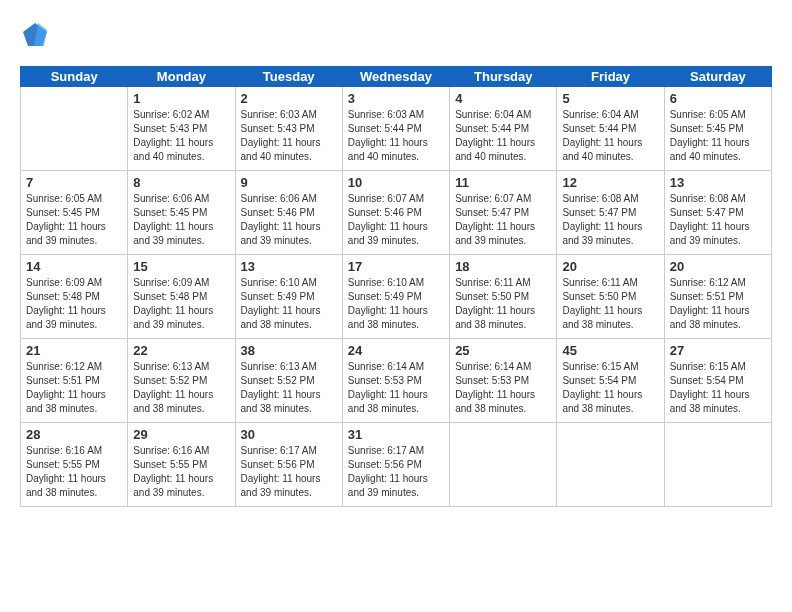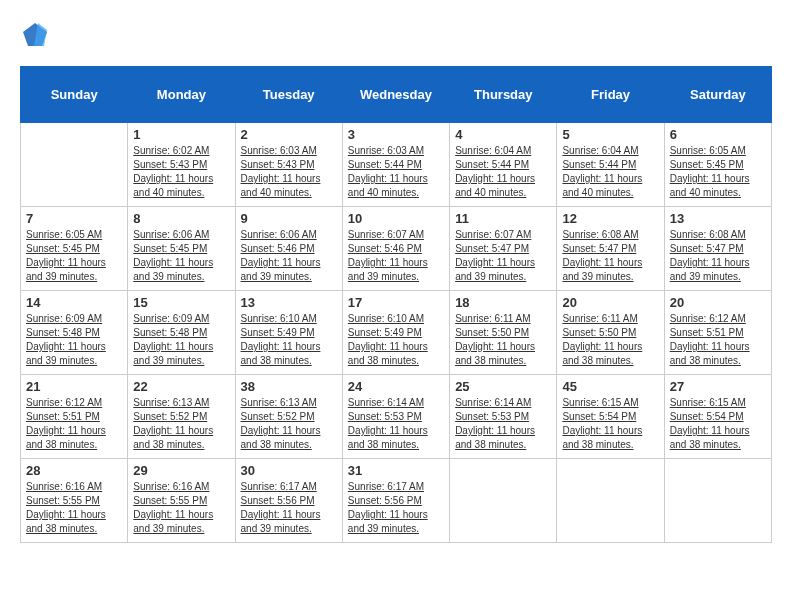--- a/index.html
+++ b/index.html
@@ -55,21 +55,21 @@
     .calendar {
       width: 100%;
       border-collapse: collapse;
       border: 1px solid #ccc;
     }
     .calendar th {
       background: #1565c0;
       color: #fff;
       font-size: 13px;
       font-weight: bold;
-      padding: 20px 4px;
+      padding: 2px 4px;
       text-align: center;
       border: 1px solid #1565c0;
     }
     .calendar td {
       width: 107px;
       vertical-align: top;
       padding: 4px 5px 6px 5px;
       border: 1px solid #ccc;
       font-size: 10px;
       color: #333;
@@ -80,21 +80,20 @@
       font-size: 13px;
       font-weight: bold;
       color: #333;
       margin-bottom: 2px;
       display: block;
     }
     .day-info {
       font-size: 10px;
       color: #333;
       line-height: 1.4;
-      text-decoration: underline;
     }
     .empty-cell {
       background: #f9f9f9;
     }
   </style>
 </head>
 <body>
 
 <div class="header">
   <div class="logo">

